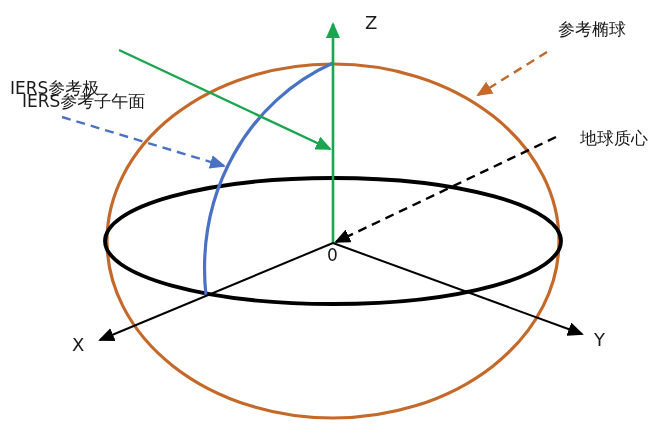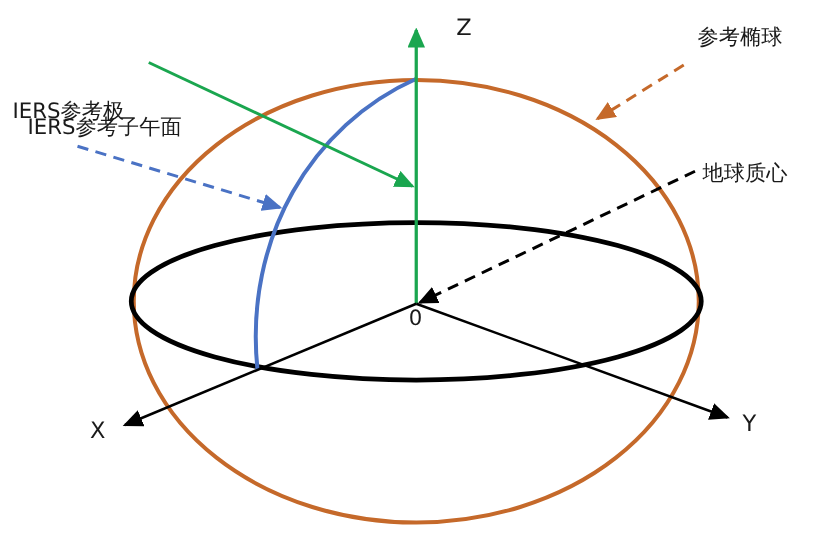--- a/index.html
+++ b/index.html
@@ -48,17 +48,17 @@
   <line x1="62" y1="117" x2="224" y2="166" stroke="#4a72c4" stroke-width="2.4" stroke-dasharray="9,6" marker-end="url(#ah-blue)"></line>
 
   <line x1="547" y1="52" x2="478" y2="95" stroke="#c5692a" stroke-width="2.4" stroke-dasharray="9,6" marker-end="url(#ah-orange)"></line>
 
   <line x1="556" y1="137" x2="336" y2="242" stroke="#000" stroke-width="2.4" stroke-dasharray="9,6" marker-end="url(#ah-black-big)"></line>
 </svg>
 
 <div class="label lbl-cn" style="left:10px; top:33px;margin-top:44px;">IERS参考极</div>
 <div class="label lbl-cn" style="left:22px; top:90px;">IERS参考子午面</div>
 <div class="label lbl-cn" style="left:558px; top:18px;text-align:center;">参考椭球</div>
-<div class="label lbl-cn" style="left:562px; top:127px;">地球质心</div>
+<div class="label lbl-cn" style="left:580px; top:127px;">地球质心</div>
 <div class="label lbl-axis" style="left:365px; top:12px;">Z</div>
 <div class="label lbl-axis" style="left:72px; top:334px;">X</div>
 <div class="label lbl-axis" style="left:594px; top:329px;">Y</div>
 <div class="label lbl-axis" style="left:327px; top:245px; font-size:17px;">0</div>
 
 </body></html>

